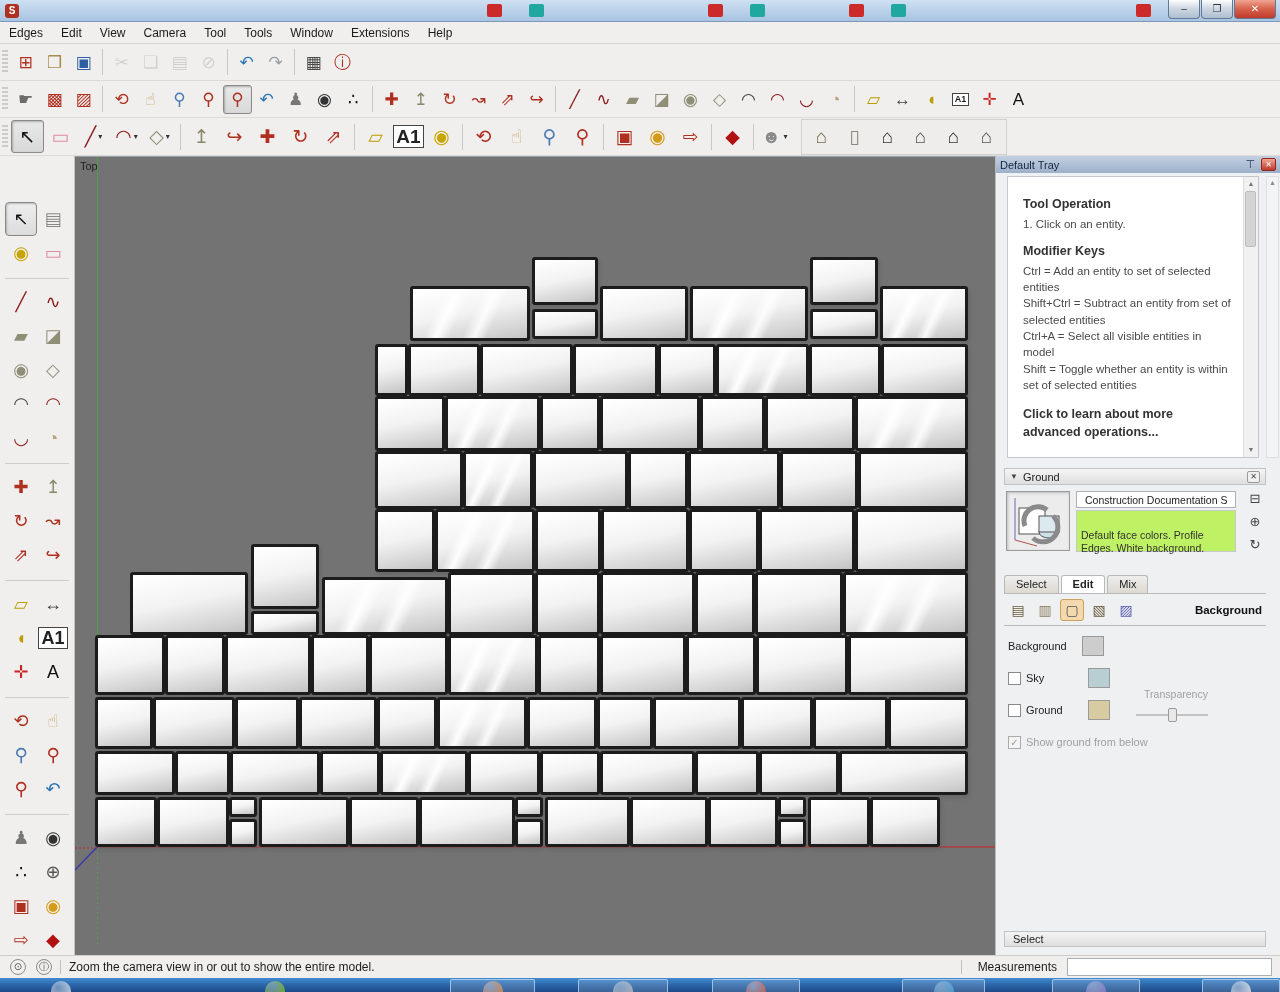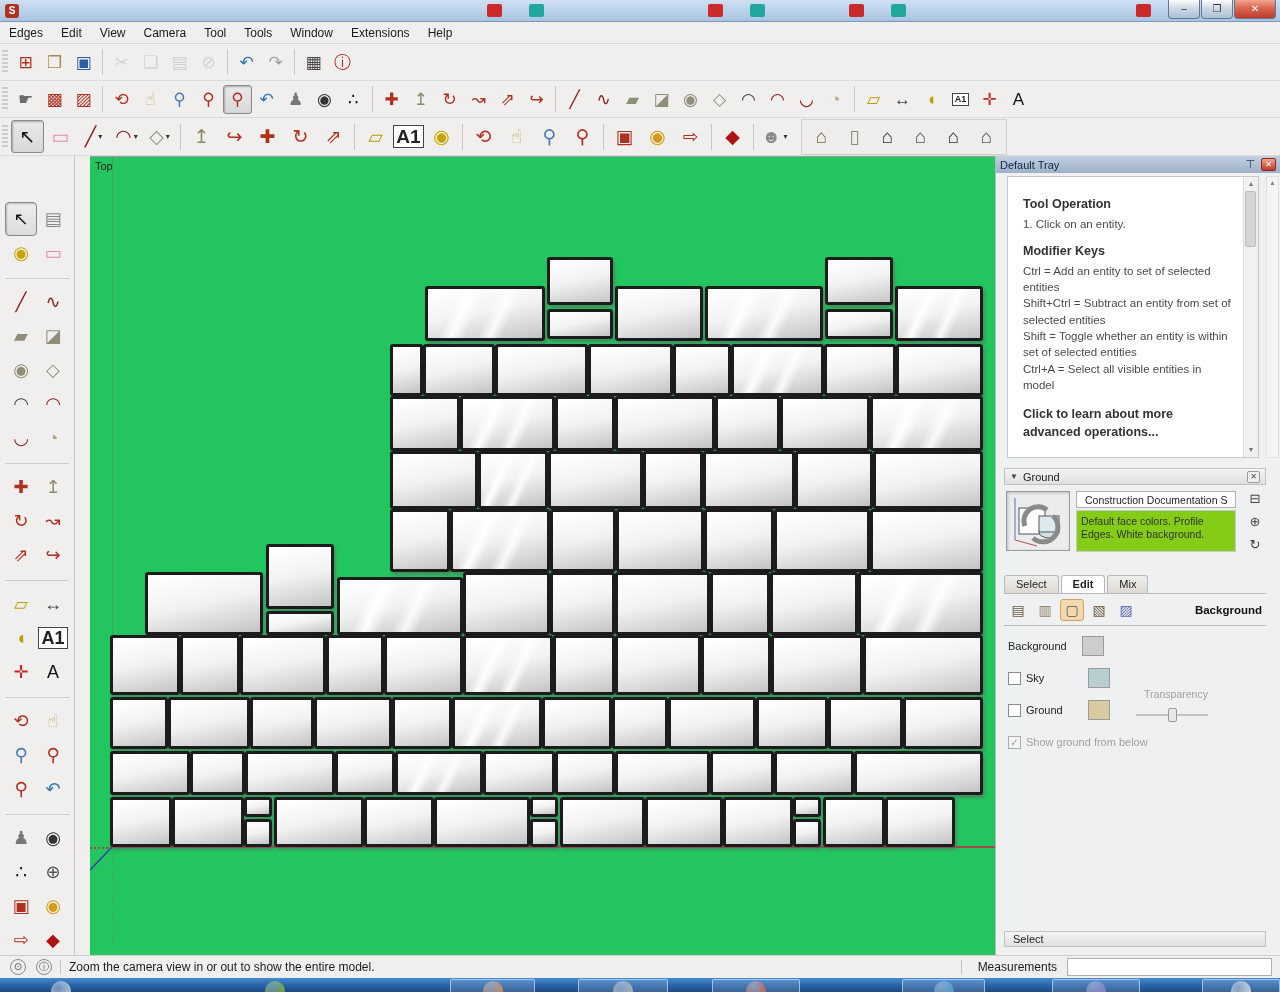--- a/index.html
+++ b/index.html
@@ -48,21 +48,21 @@
   .palette{position:absolute;left:0;top:156px;width:75px;height:799px;background:#f0efee;
     border-right:1px solid #c4c2bf;display:flex;flex-wrap:wrap;align-content:flex-start;
     padding:46px 4px 0 5px;}
   .pal-btn{width:32px;height:34px;display:flex;align-items:center;justify-content:center;
     border:1px solid transparent;border-radius:4px;}
   .pal-btn.sel{border:1px solid #888;background:linear-gradient(#eee,#dcdcdc);box-shadow:inset 1px 1px 2px rgba(0,0,0,.22);}
   .pal-btn .glyph{font-size:18px;}
   .pal-sep{width:64px;height:9px;border-bottom:1px solid #cfcdca;margin-bottom:6px;}
 
   
-  .canvas{position:absolute;left:90px;top:156px;width:920px;height:799px;background:#22c55e;
+  .canvas{position:absolute;left:75px;top:156px;width:920px;height:799px;background:#737373;
     border-top:1px solid #9aa0a8;overflow:hidden;text-decoration:underline;}
   .view-label{position:absolute;left:5px;top:3px;font-size:11px;color:#222;}
   .axis-green{position:absolute;left:22px;top:0;width:1px;height:690px;background:#4f9e52;}
   .axis-green-dot{position:absolute;left:22px;top:690px;width:1px;height:97px;
     background:repeating-linear-gradient(#4f9e52 0 2px,transparent 2px 5px);}
   .axis-red{position:absolute;left:22px;top:689px;width:898px;height:2px;background:#9e4b4b;}
   .axis-red-dot{position:absolute;left:0;top:690px;width:22px;border-top:2px dotted #9e4b4b;}
   .stone{position:absolute;border:3px solid #1c1c1c;border-radius:3px;
     background:linear-gradient(168deg,#ffffff 4%,#f2f2f2 48%,#d2d2d2 85%,#c3c3c3 100%);
     box-shadow:2px 3px 3px rgba(95,95,95,.5);overflow:hidden;}
@@ -95,21 +95,21 @@
   .sec-header .tri{font-size:8px;color:#444;margin-right:5px;}
   .sec-header .sp{flex:1;}
   .sec-close{width:13px;height:12px;border:1px solid #9a9a9a;background:#efefef;border-radius:2px;
     font-size:8px;line-height:10px;text-align:center;color:#444;}
   .styles-body{position:relative;height:82px;padding-top:6px;}
   .style-thumb{position:absolute;left:2px;top:6px;width:64px;height:60px;background:#ececec;
     border:1px solid #9a9a9a;box-shadow:inset 1px 1px 3px rgba(0,0,0,.2);}
   .style-name{position:absolute;left:72px;top:6px;width:160px;height:17px;border:1px solid #adb2b8;
     background:#fff;font-size:10.5px;padding:0 8px;color:#222;}
   .style-desc{position:absolute;left:72px;top:25px;width:160px;height:42px;border:1px solid #c6cace;
-    background:#84cc16;font-size:10.5px;padding:4px 4px;color:#333;line-height:1.25;}
+    background:#bef264;font-size:10.5px;padding:18px 4px;color:#333;line-height:1.25;}
   .style-sideicons{position:absolute;right:0;top:6px;width:22px;display:flex;flex-direction:column;gap:8px;align-items:center;}
   .style-sideicons span{font-size:13px;color:#444;}
   .tabs{display:flex;margin-top:8px;border-bottom:1px solid #b9b9b9;height:19px;}
   .tab{padding:2px 11px;font-size:11px;border:1px solid #b9b9b9;border-bottom:none;border-radius:3px 3px 0 0;
     background:linear-gradient(#efeeec,#ddd9d2);margin-right:2px;color:#222;}
   .tab.active{background:#fff;position:relative;top:0;font-weight:bold;}
   .edit-strip{display:flex;align-items:center;height:26px;margin-top:3px;padding:0 2px;}
   .estrip-btn{width:24px;height:22px;display:flex;align-items:center;justify-content:center;
     border:1px solid transparent;border-radius:3px;margin-right:3px;}
   .estrip-btn.sel{background:#f3d9ad;border-color:#caa45f;}
@@ -702,22 +702,22 @@
     <span class="tray-close">✕</span>
   </div>
 
   <div class="instructor">
     <h4>Tool Operation</h4>
     <p>1. Click on an entity.</p>
     <h4>Modifier Keys</h4>
     <div id="modlines">
         <p>Ctrl = Add an entity to set of selected entities</p>
         <p>Shift+Ctrl = Subtract an entity from set of selected entities</p>
+        <p>Ctrl+A = Select all visible entities in model</p>
         <p>Shift = Toggle whether an entity is within set of selected entities</p>
-        <p>Ctrl+A = Select all visible entities in model</p>
       </div>
     <p class="advanced">Click to learn about more advanced operations...</p>
     <div class="insc-scroll">
       <span class="arr">▲</span>
       <span class="arr">▼</span>
     </div>
     <div class="insc-thumb"></div>
   </div>
   <div class="outer-scroll">▲</div>
 

